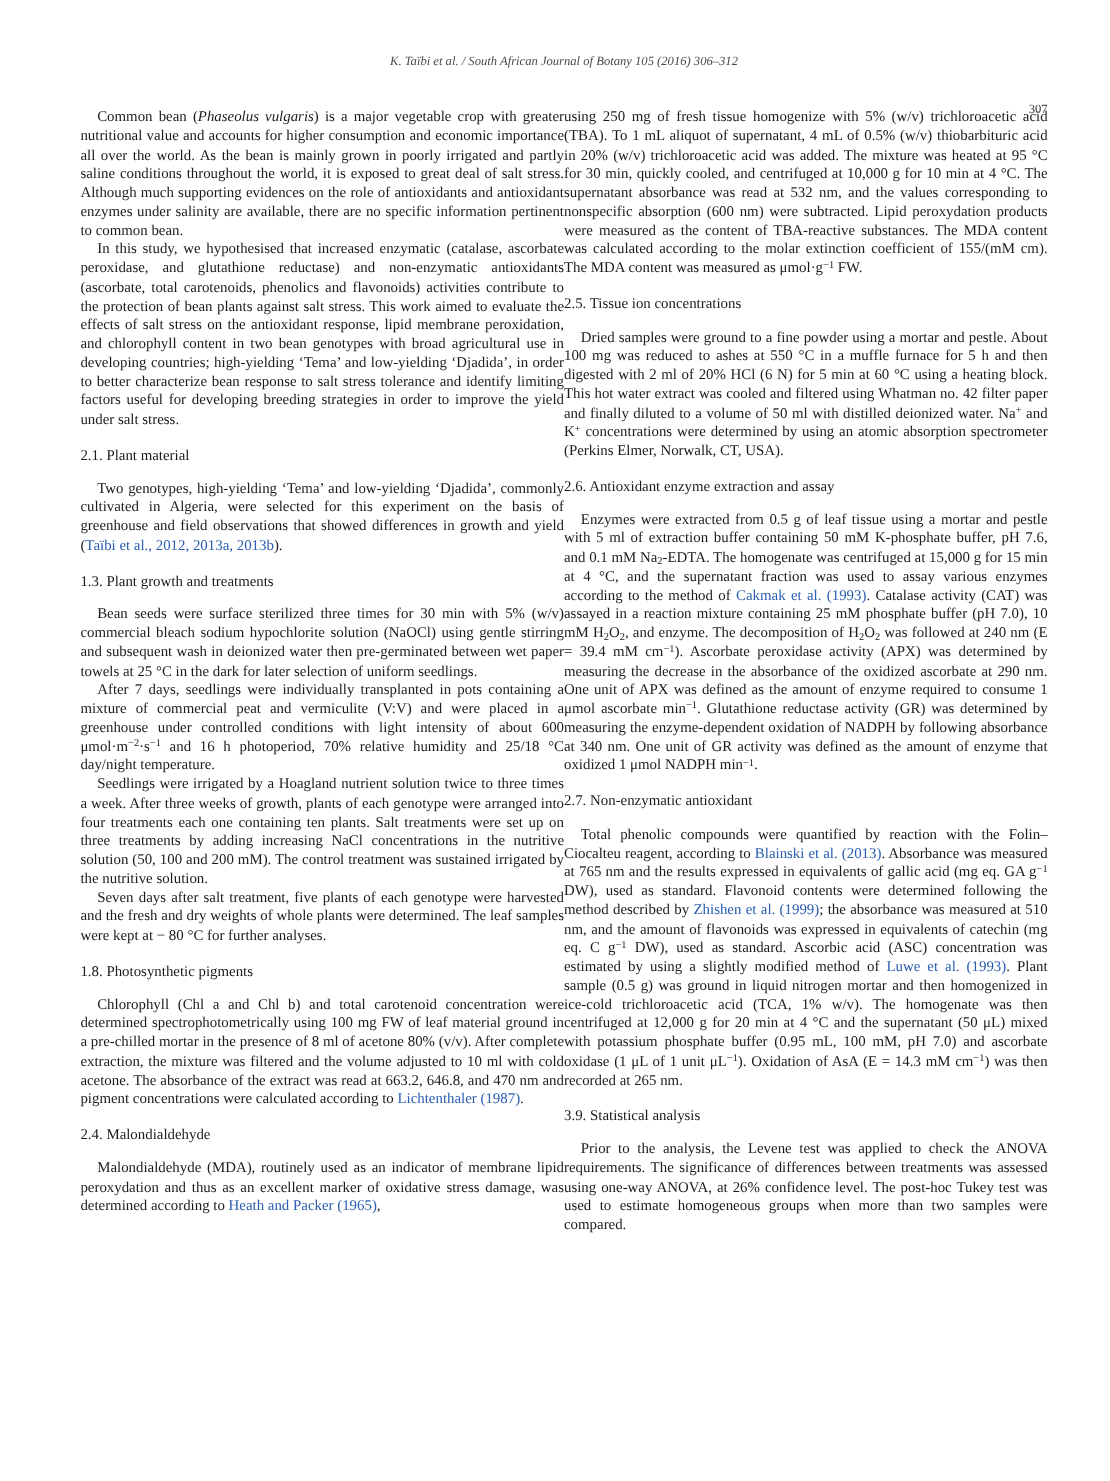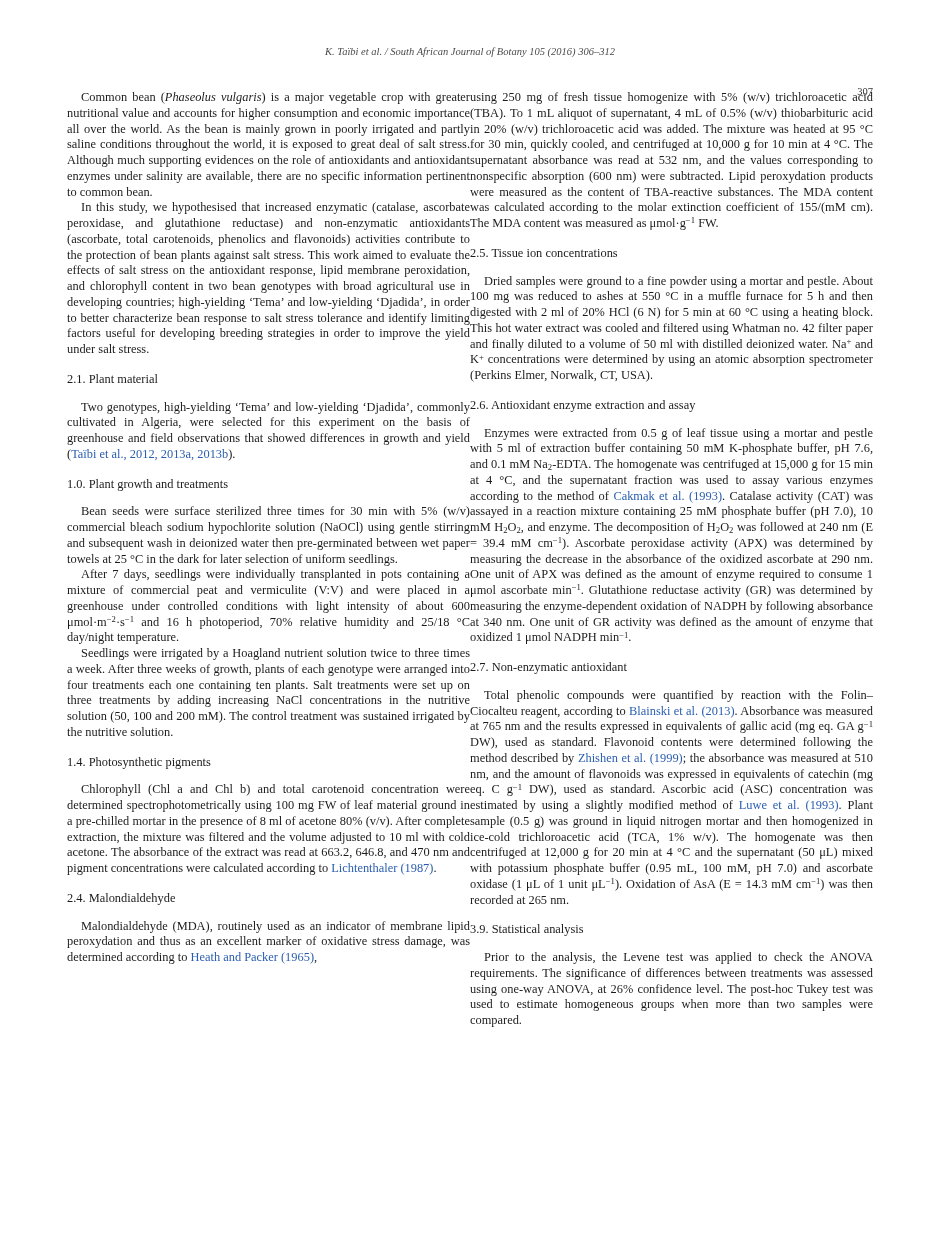--- a/index.html
+++ b/index.html
@@ -33,25 +33,26 @@
   <div class="running-header">
     <div class="citation">K. Taïbi et al. / South African Journal of Botany 105 (2016) 306–312</div>
     <div class="pagenum">307</div>
   </div>
   <div class="columns">
     <div class="col" id="col-left">
         <p class="para indent">Common bean (<span class="it">Phaseolus vulgaris</span>) is a major vegetable crop with greater nutritional value and accounts for higher consumption and economic importance all over the world. As the bean is mainly grown in poorly irrigated and partly saline conditions throughout the world, it is exposed to great deal of salt stress. Although much supporting evidences on the role of antioxidants and antioxidant enzymes under salinity are available, there are no specific information pertinent to common bean.</p>
         <p class="para indent">In this study, we hypothesised that increased enzymatic (catalase, ascorbate peroxidase, and glutathione reductase) and non-enzymatic antioxidants (ascorbate, total carotenoids, phenolics and flavonoids) activities contribute to the protection of bean plants against salt stress. This work aimed to evaluate the effects of salt stress on the antioxidant response, lipid membrane peroxidation, and chlorophyll content in two bean genotypes with broad agricultural use in developing countries; high-yielding ‘Tema’ and low-yielding ‘Djadida’, in order to better characterize bean response to salt stress tolerance and identify limiting factors useful for developing breeding strategies in order to improve the yield under salt stress.</p>
         <h3 class="h2">2.1. Plant material</h3>
         <p class="para indent">Two genotypes, high-yielding ‘Tema’ and low-yielding ‘Djadida’, commonly cultivated in Algeria, were selected for this experiment on the basis of greenhouse and field observations that showed differences in growth and yield (<a class="link" href="#">Taïbi et al., 2012, 2013a, 2013b</a>).</p>
-        <h3 class="h2">1.0. Plant growth and treatments</h3>
+        <h3 class="h2">1.3. Plant growth and treatments</h3>
         <p class="para indent">Bean seeds were surface sterilized three times for 30 min with 5% (w/v) commercial bleach sodium hypochlorite solution (NaOCl) using gentle stirring and subsequent wash in deionized water then pre-germinated between wet paper towels at 25 °C in the dark for later selection of uniform seedlings.</p>
         <p class="para indent">After 7 days, seedlings were individually transplanted in pots containing a mixture of commercial peat and vermiculite (V:V) and were placed in a greenhouse under controlled conditions with light intensity of about 600 μmol·m<span class="sup">−2</span>·s<span class="sup">−1</span> and 16 h photoperiod, 70% relative humidity and 25/18 °C day/night temperature.</p>
         <p class="para indent">Seedlings were irrigated by a Hoagland nutrient solution twice to three times a week. After three weeks of growth, plants of each genotype were arranged into four treatments each one containing ten plants. Salt treatments were set up on three treatments by adding increasing NaCl concentrations in the nutritive solution (50, 100 and 200 mM). The control treatment was sustained irrigated by the nutritive solution.</p>
-        <h3 class="h2">1.4. Photosynthetic pigments</h3>
+        <p class="para indent">Seven days after salt treatment, five plants of each genotype were harvested and the fresh and dry weights of whole plants were determined. The leaf samples were kept at − 80 °C for further analyses.</p>
+        <h3 class="h2">1.8. Photosynthetic pigments</h3>
         <p class="para indent">Chlorophyll (Chl a and Chl b) and total carotenoid concentration were determined spectrophotometrically using 100 mg FW of leaf material ground in a pre-chilled mortar in the presence of 8 ml of acetone 80% (v/v). After complete extraction, the mixture was filtered and the volume adjusted to 10 ml with cold acetone. The absorbance of the extract was read at 663.2, 646.8, and 470 nm and pigment concentrations were calculated according to <a class="link" href="#">Lichtenthaler (1987)</a>.</p>
         <h3 class="h2">2.4. Malondialdehyde</h3>
         <p class="para indent">Malondialdehyde (MDA), routinely used as an indicator of membrane lipid peroxydation and thus as an excellent marker of oxidative stress damage, was determined according to <a class="link" href="#">Heath and Packer (1965)</a>,</p>
       </div>
     <div class="col" id="col-right">
         <p class="para">using 250 mg of fresh tissue homogenize with 5% (w/v) trichloroacetic acid (TBA). To 1 mL aliquot of supernatant, 4 mL of 0.5% (w/v) thiobarbituric acid in 20% (w/v) trichloroacetic acid was added. The mixture was heated at 95 °C for 30 min, quickly cooled, and centrifuged at 10,000 g for 10 min at 4 °C. The supernatant absorbance was read at 532 nm, and the values corresponding to nonspecific absorption (600 nm) were subtracted. Lipid peroxydation products were measured as the content of TBA-reactive substances. The MDA content was calculated according to the molar extinction coefficient of 155/(mM cm). The MDA content was measured as μmol·g<span class="sup">−1</span> FW.</p>
         <h3 class="h2">2.5. Tissue ion concentrations</h3>
         <p class="para indent">Dried samples were ground to a fine powder using a mortar and pestle. About 100 mg was reduced to ashes at 550 °C in a muffle furnace for 5 h and then digested with 2 ml of 20% HCl (6 N) for 5 min at 60 °C using a heating block. This hot water extract was cooled and filtered using Whatman no. 42 filter paper and finally diluted to a volume of 50 ml with distilled deionized water. Na<span class="sup">+</span> and K<span class="sup">+</span> concentrations were determined by using an atomic absorption spectrometer (Perkins Elmer, Norwalk, CT, USA).</p>
         <h3 class="h2">2.6. Antioxidant enzyme extraction and assay</h3>
         <p class="para indent">Enzymes were extracted from 0.5 g of leaf tissue using a mortar and pestle with 5 ml of extraction buffer containing 50 mM K-phosphate buffer, pH 7.6, and 0.1 mM Na<span class="sub">2</span>-EDTA. The homogenate was centrifuged at 15,000 g for 15 min at 4 °C, and the supernatant fraction was used to assay various enzymes according to the method of <a class="link" href="#">Cakmak et al. (1993)</a>. Catalase activity (CAT) was assayed in a reaction mixture containing 25 mM phosphate buffer (pH 7.0), 10 mM H<span class="sub">2</span>O<span class="sub">2</span>, and enzyme. The decomposition of H<span class="sub">2</span>O<span class="sub">2</span> was followed at 240 nm (E = 39.4 mM cm<span class="sup">−1</span>). Ascorbate peroxidase activity (APX) was determined by measuring the decrease in the absorbance of the oxidized ascorbate at 290 nm. One unit of APX was defined as the amount of enzyme required to consume 1 μmol ascorbate min<span class="sup">−1</span>. Glutathione reductase activity (GR) was determined by measuring the enzyme-dependent oxidation of NADPH by following absorbance at 340 nm. One unit of GR activity was defined as the amount of enzyme that oxidized 1 μmol NADPH min<span class="sup">−1</span>.</p>

